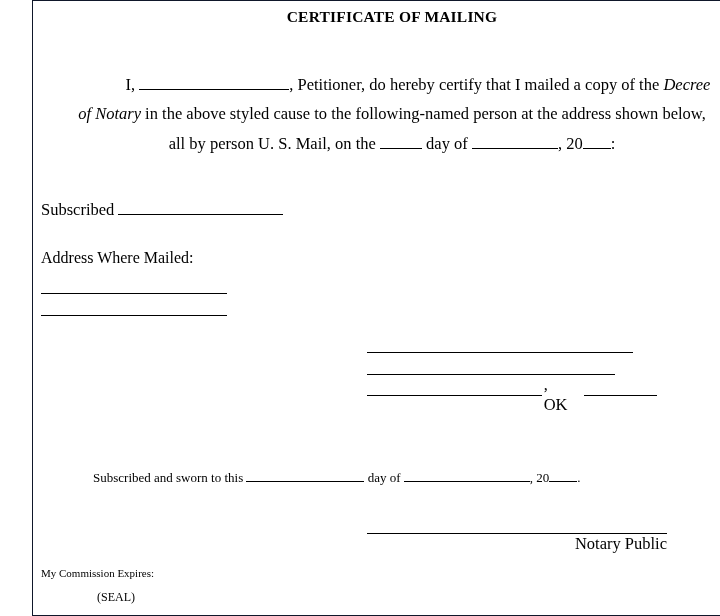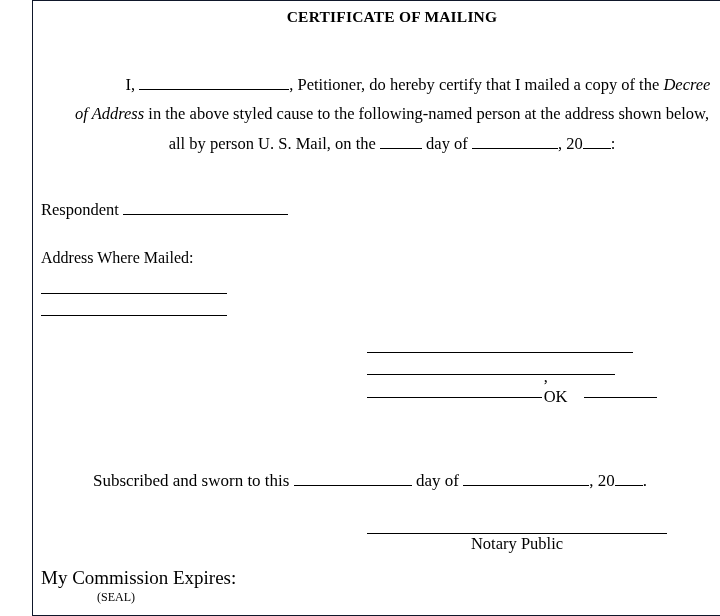--- a/index.html
+++ b/index.html
@@ -90,88 +90,88 @@
     width: 290px;
   }
   .rl {
     border-bottom: 1px solid #000;
     height: 21px;
     width: 266px;
   }
   .rl.short { width: 248px; }
   .rl-row {
     display: flex;
-    align-items: center;
+    align-items: flex-start;
     height: 24px;
     font-size: 16.5px;
   }
   .rl-row .seg {
     border-bottom: 1px solid #000;
     height: 20px;
   }
   .seg-city { width: 186px; }
   .seg-zip  { width: 78px; margin-left: 8px; }
   .ok-text  { padding: 0 2px; }
 
   .sworn {
     position: absolute;
     left: 60px;
     top: 468px;
-    font-size: 17px;
+    font-size: 13px;
   }
   .u-sworn-day   { width: 118px; }
   .u-sworn-month { width: 126px; }
   .u-sworn-year  { width: 28px; }
 
   .notary-line {
     position: absolute;
     left: 334px;
     top: 518px;
     width: 300px;
     border-bottom: 1px solid #000;
     height: 14px;
   }
   .notary-label {
     position: absolute;
     left: 334px;
     top: 533px;
     width: 300px;
-    text-align: center;
+    text-align: right;
     font-size: 16.5px;
   }
   .commission {
     position: absolute;
     left: 8px;
     top: 566px;
-    font-size: 19px;
+    font-size: 11px;
   }
   .seal {
     position: absolute;
     left: 8px;
     top: 589px;
     font-size: 12px;
     padding-left: 56px;
   }
 </style>
 </head>
 <body>
 
 <div class="page">
   <div class="inner">
 
     <div class="doc-title">CERTIFICATE OF MAILING</div>
 
     <div class="body-block">
       <span class="indent"></span><span>I, </span><span class="ul u-name"></span><span>, Petitioner, do hereby certify that I mailed a copy of the </span><span class="ital">Decree</span><br>
-      <span class="ital">of Address</span><span> in the above styled cause to the following-named person at the address shown below,</span><br>
+      <span class="ital">of Notary</span><span> in the above styled cause to the following-named person at the address shown below,</span><br>
       <span>all by person U. S. Mail, on the </span><span class="ul u-day"></span><span> day of </span><span class="ul u-month"></span><span>, 20</span><span class="ul u-year"></span><span>:</span>
     </div>
 
     <div class="respondent">
-      <span>Respondent </span><span class="ul u-resp"></span>
+      <span>Subscribed </span><span class="ul u-resp"></span>
     </div>
 
     <div class="addr-label">Address Where Mailed:</div>
     <div class="addr-line first"></div>
     <div class="addr-line"></div>
 
     <div class="right-lines">
       <div class="rl"></div>
       <div class="rl short"></div>
       <div class="rl-row">

